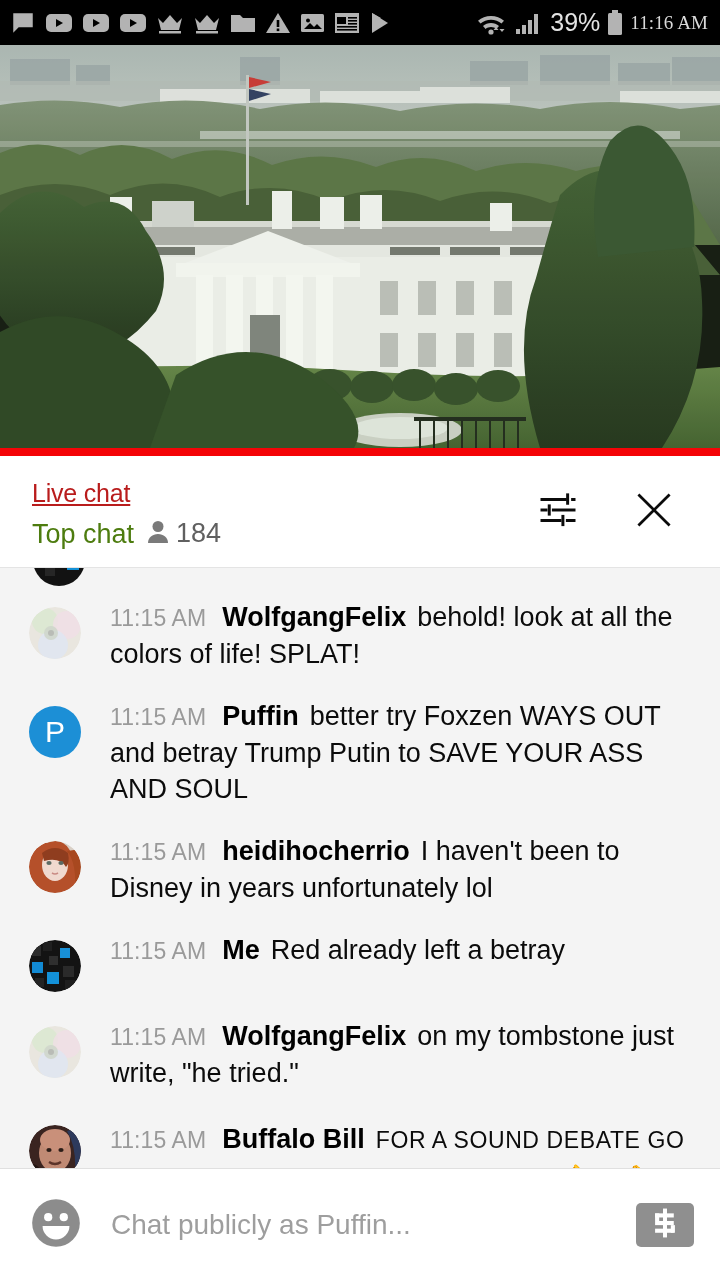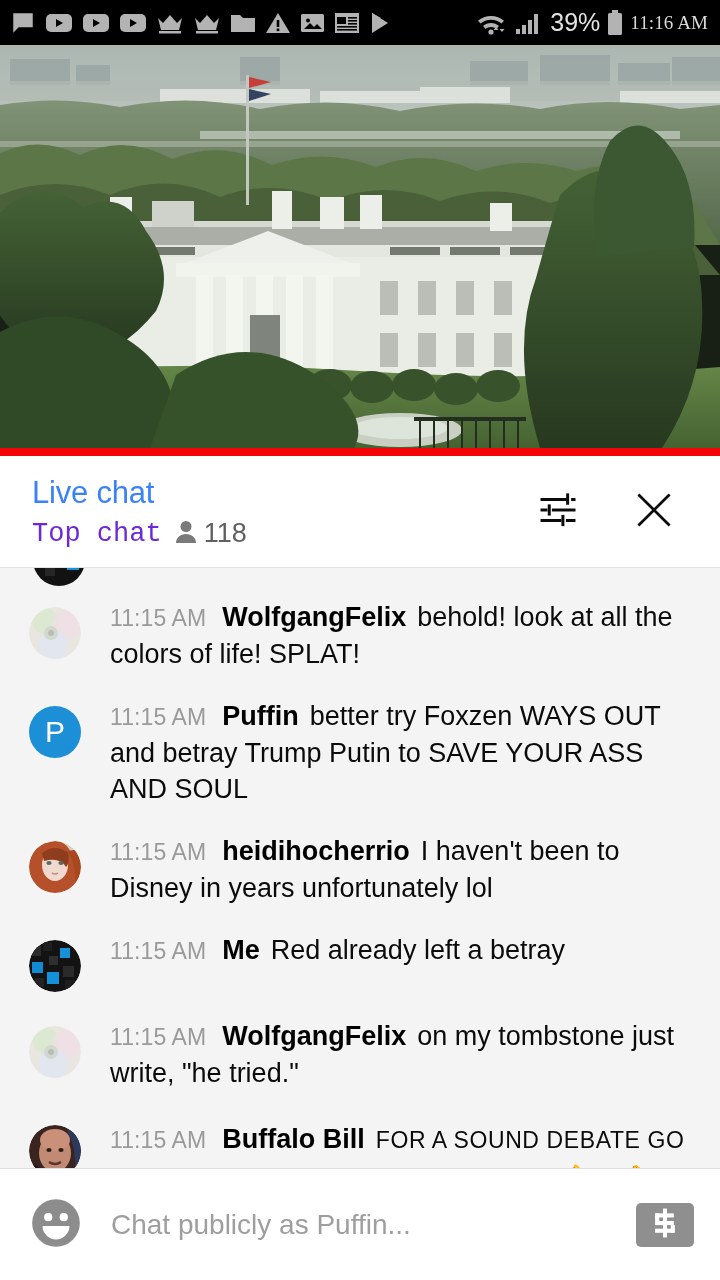--- a/index.html
+++ b/index.html
@@ -50,28 +50,29 @@
   
   .chat-header {
     flex: 0 0 112px;
     background: #ffffff;
     display: flex; align-items: center;
     padding: 0 24px 0 32px;
     border-bottom: 1px solid #e4e4e4;
   }
   .ch-titles { flex: 1 1 auto; }
   .ch-title {
-    font-size: 31px; color: #3b82f6; line-height: 40px;
+    font-size: 25px; color: #b91c1c; line-height: 40px;
     letter-spacing: -0.2px;
+    text-decoration: underline;
   }
   .ch-sub {
     display: flex; align-items: center; gap: 12px;
     margin-top: 4px;
   }
-  .ch-subtitle { font-size: 27px; color: #6d28d9; line-height: 34px; font-family: Liberation Mono, monospace; }
+  .ch-subtitle { font-size: 27px; color: #4d7c0f; line-height: 34px; }
   .ch-count-wrap { display: flex; align-items: center; gap: 6px; }
   .ch-count { font-size: 27px; color: #606060; }
   .ch-actions { display: flex; align-items: center; gap: 40px; padding-right: 14px; }
   .icon-btn {
     width: 56px; height: 56px;
     display: flex; align-items: center; justify-content: center;
     cursor: pointer; background: none; border: none;
   }
 
   
@@ -431,21 +432,21 @@
       <div class="ch-title">Live chat</div>
       <div class="ch-sub">
         <span class="ch-subtitle">Top chat</span>
         <span class="ch-count-wrap">
           <span>
             <svg width="24" height="26" viewBox="0 0 24 26" fill="#7a7a7a">
                 <circle cx="12" cy="7.5" r="5.5"></circle>
                 <path d="M2 24c0-5.5 4.5-9 10-9s10 3.5 10 9z"></path>
               </svg>
           </span>
-          <span class="ch-count">118</span>
+          <span class="ch-count">184</span>
         </span>
       </div>
     </div>
     <div class="ch-actions">
       <div class="icon-btn">
         <span>
           <svg width="42" height="42" viewBox="0 0 24 24" stroke="#0b0b0b" stroke-width="1.7" fill="none">
             <line x1="2" y1="6" x2="17" y2="6"></line>
               <line x1="19.5" y1="6" x2="22" y2="6"></line>
             <line x1="2" y1="12" x2="6" y2="12"></line>

